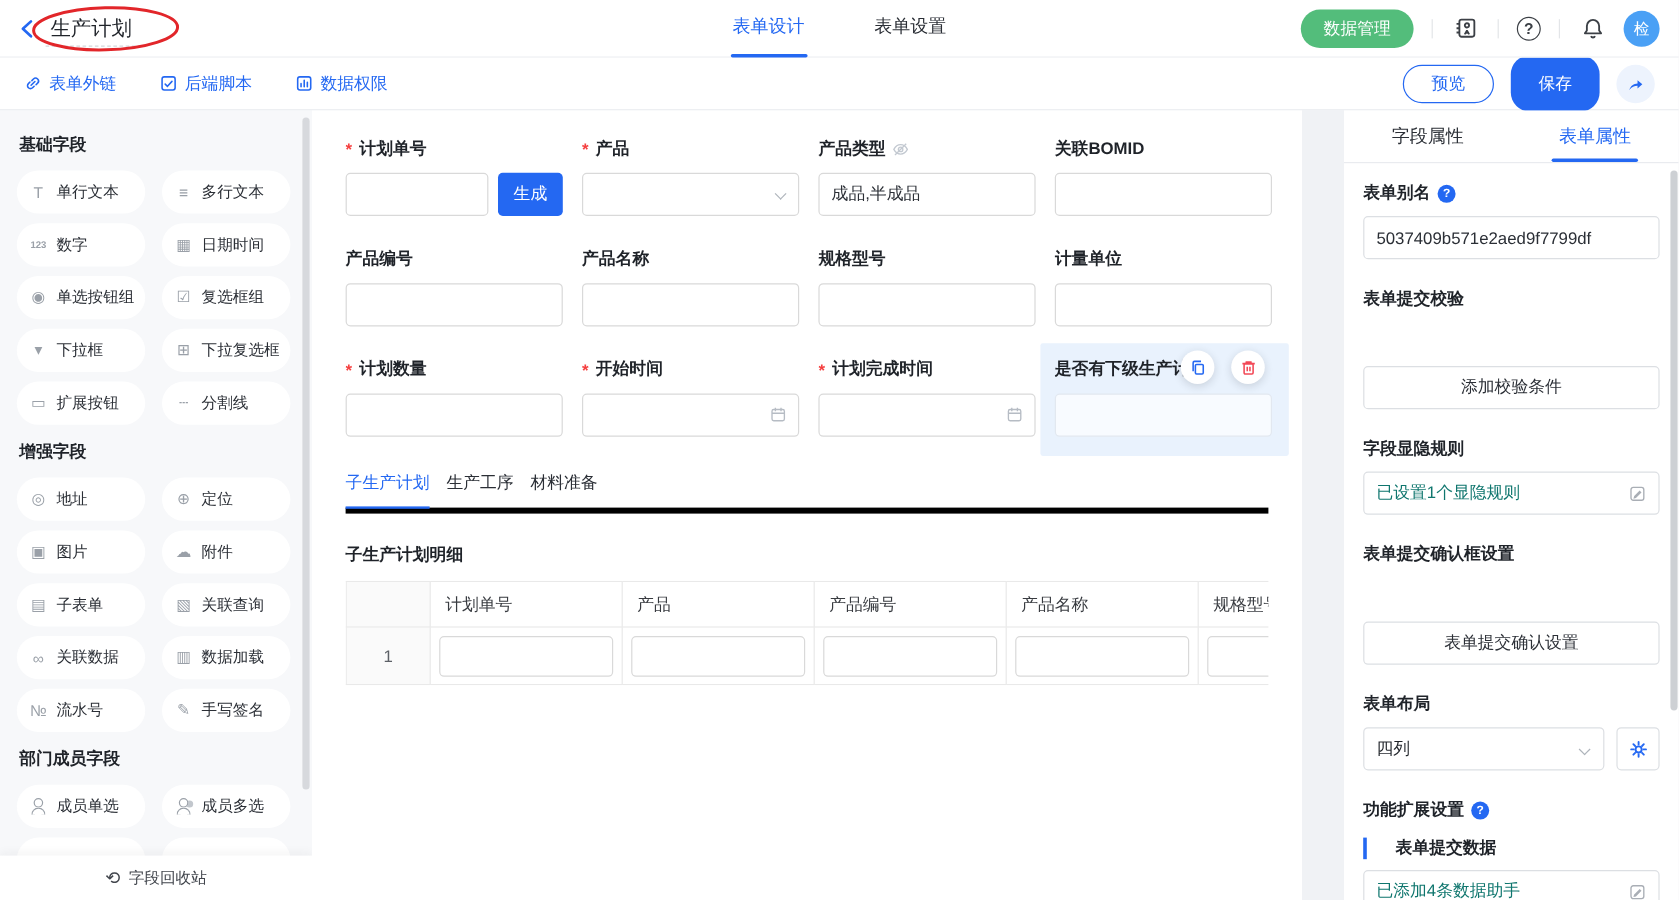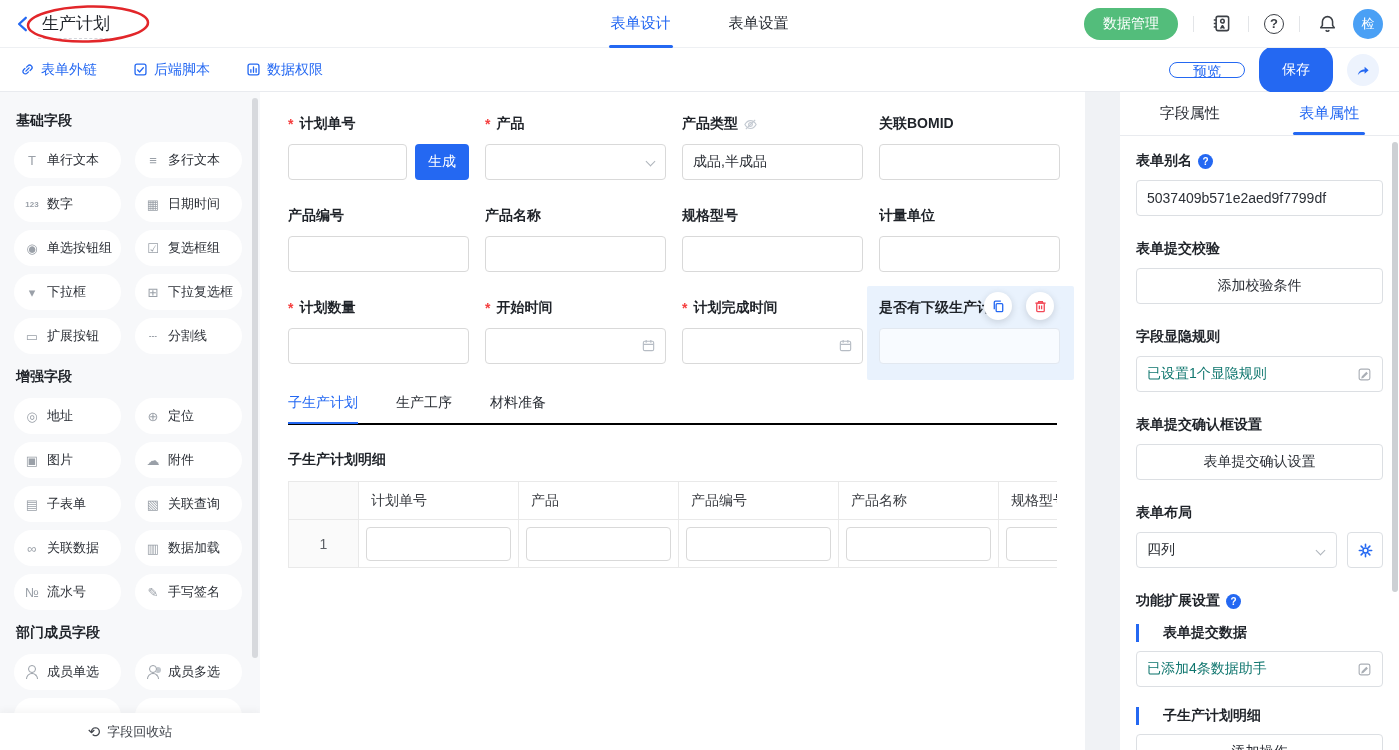--- a/index.html
+++ b/index.html
@@ -20,21 +20,21 @@
   .btn-green { background:#53bd7b; color:#fff; border:none; height:32px; padding:0 19px; border-radius:16px; font-size:14px; cursor:pointer; font-family:inherit; }
   .vdiv { width:1px; height:16px; background:#e3e5e8; margin:0 15px; }
   .hicon { width:24px; height:24px; display:flex; align-items:center; justify-content:center; color:#3c4046; cursor:pointer; }
   .qmark { width:20px; height:20px; border:1.6px solid #3c4046; border-radius:50%; font-size:13px; font-weight:700; }
   .avatar { width:30px; height:30px; border-radius:50%; background:#4aa0f5; color:#fff; font-size:13px; display:flex; align-items:center; justify-content:center; margin-left:14px; cursor:pointer; }
 
   
   .toolbar { height:44px; background:#fff; display:flex; align-items:center; padding:0 20px; border-bottom:1px solid #e9ebef; }
   .tb-link { color:#2468f2; display:flex; align-items:center; gap:6px; margin-right:36px; cursor:pointer; }
   .tb-right { margin-left:auto; display:flex; align-items:center; }
-  .btn-preview { height:16px; padding:0 23px; border-radius:16px; border:1px solid #2468f2; color:#2468f2; background:#fff; font-size:14px; cursor:pointer; font-family:inherit;text-align:right; }
+  .btn-preview { height:32px; padding:0 23px; border-radius:16px; border:1px solid #2468f2; color:#2468f2; background:#fff; font-size:14px; cursor:pointer; font-family:inherit;text-align:right; }
   .btn-save { height:47px; padding:0 23px; border-radius:16px; border:none; color:#fff; background:#2468f2; font-size:14px; margin-left:14px; cursor:pointer; font-family:inherit; }
   .btn-share { width:32px; height:32px; border-radius:50%; background:#edf3fd; display:flex; align-items:center; justify-content:center; margin-left:14px; cursor:pointer; }
 
   
   .layout { display:flex; height:658px; }
 
   
   .sidebar { width:260px; background:#f7f8fa; position:relative; padding:12px 0 0 14px; overflow:hidden; }
   .sb-title { font-weight:700; font-size:14px; margin:8px 0 12px 2px; }
   .sb-grid { display:grid; grid-template-columns:107px 107px; gap:8px 14px; margin-bottom:14px; }
@@ -62,21 +62,21 @@
   .chev { position:absolute; right:12px; top:14px; width:7px; height:7px; border-right:1.5px solid #aeb4bb; border-bottom:1.5px solid #aeb4bb; transform:rotate(45deg); }
   .cal { position:absolute; right:10px; top:10px; color:#b6bcc4; }
   .sel-field { position:relative; }
   .sel-bg { position:absolute; inset:-12px -14px -16px -12px; background:#e9f2fd; border-radius:2px; }
   .sel-inner { position:relative; }
   .sel-inner .inp { background:#f8fbff; border-color:#e2e8f0; }
   .fbtn { position:absolute; width:28px; height:28px; border-radius:50%; background:#fff; box-shadow:0 2px 7px rgba(31,35,41,.16); display:flex; align-items:center; justify-content:center; top:-6px; cursor:pointer; }
   .fb-copy { right:48px; }
   .fb-trash { right:6px; }
 
-  .subtabs { display:flex; gap:38px; margin-top:30px; border-bottom:2px solid #000000; }
+  .subtabs { display:flex; gap:14px; margin-top:30px; border-bottom:5px solid #000000; }
   .stab { font-size:14px; padding-bottom:10px; color:#2b2f36; cursor:pointer; margin-bottom:-1px; }
   .stab.active { color:#2468f2; border-bottom:2px solid #2468f2; }
   .stable-title { font-weight:700; margin:26px 0 12px; font-size:14px; }
   .stable-wrap { width:769px; overflow:hidden; }
   table.stable { border-collapse:collapse; width:870px; table-layout:fixed; }
   .stable th, .stable td { border:1px solid #e9e9e9; height:38px; padding:0 12px; text-align:left; font-weight:400; font-size:14px; color:#383b40; background:#fff; }
   .stable .idx { width:70px; text-align:center; background:#fafafa; color:#5c6066; }
   .stable td { height:48px; padding:0 7px; }
   .cell-inp { width:100%; height:34px; border:1px solid #d9d9d9; border-radius:4px; font-family:inherit; font-size:13px; padding:0 8px; outline:none; }
 
@@ -88,21 +88,21 @@
   .rp-tabs { display:flex; height:44px; border-bottom:1px solid #e9ebef; }
   .rp-tab { flex:1; display:flex; align-items:center; justify-content:center; font-size:15px; color:#2b2f36; cursor:pointer; position:relative; }
   .rp-tab.active { color:#2468f2; }
   .rp-tab.active::after { content:""; position:absolute; bottom:0; left:50%; transform:translateX(-50%); width:72px; height:3px; background:#2468f2; border-radius:2px; }
   .rp-body { padding:16px 16px 0; }
   .rp-group { margin-bottom:24px; }
   .rp-label { font-weight:700; font-size:14px; display:flex; align-items:center; gap:6px; margin-bottom:10px; }
   .rp-label.bar { border-left:3px solid #2468f2; padding-left:24px; margin-bottom:9px; }
   .hq { width:15px; height:15px; border-radius:50%; background:#2468f2; color:#fff; font-size:10px; font-weight:700; display:flex; align-items:center; justify-content:center; }
   .rp-inp { width:100%; height:36px; border:1px solid #dcdfe3; border-radius:4px; padding:0 10px; font-size:14px; color:#2b2f36; font-family:inherit; outline:none; background:#fff; }
-  .rp-btn { width:100%; height:36px; border:1px solid #dcdfe3; border-radius:4px; background:#fff; font-size:14px; color:#2b2f36; cursor:pointer; font-family:inherit; }
+  .rp-btn { width:100%; height:36px; border:1px solid #dcdfe3; border-radius:4px; background:#fff; font-size:14px; color:#2b2f36; cursor:pointer; font-family:inherit;margin-top:37px; }
   .rp-box { width:100%; height:36px; border:1px solid #dcdfe3; border-radius:4px; display:flex; align-items:center; justify-content:space-between; padding:0 10px; color:#0f766e; cursor:pointer; }
   .edit-ico { color:#a9aeb5; display:flex; }
   .rp-row { display:flex; gap:10px; }
   .rp-select { flex:1; height:36px; border:1px solid #dcdfe3; border-radius:4px; display:flex; align-items:center; padding:0 10px; position:relative; cursor:pointer; }
   .gear-btn { width:36px; height:36px; border:1px solid #dcdfe3; border-radius:4px; background:#fff; display:flex; align-items:center; justify-content:center; cursor:pointer; }
   .rp-scroll { position:absolute; right:1px; top:50px; width:6px; height:450px; background:#cdd0d4; border-radius:3px; }
   .ext-head { margin-bottom:14px;text-align:right; }
 </style>
 </head>
 <body>

